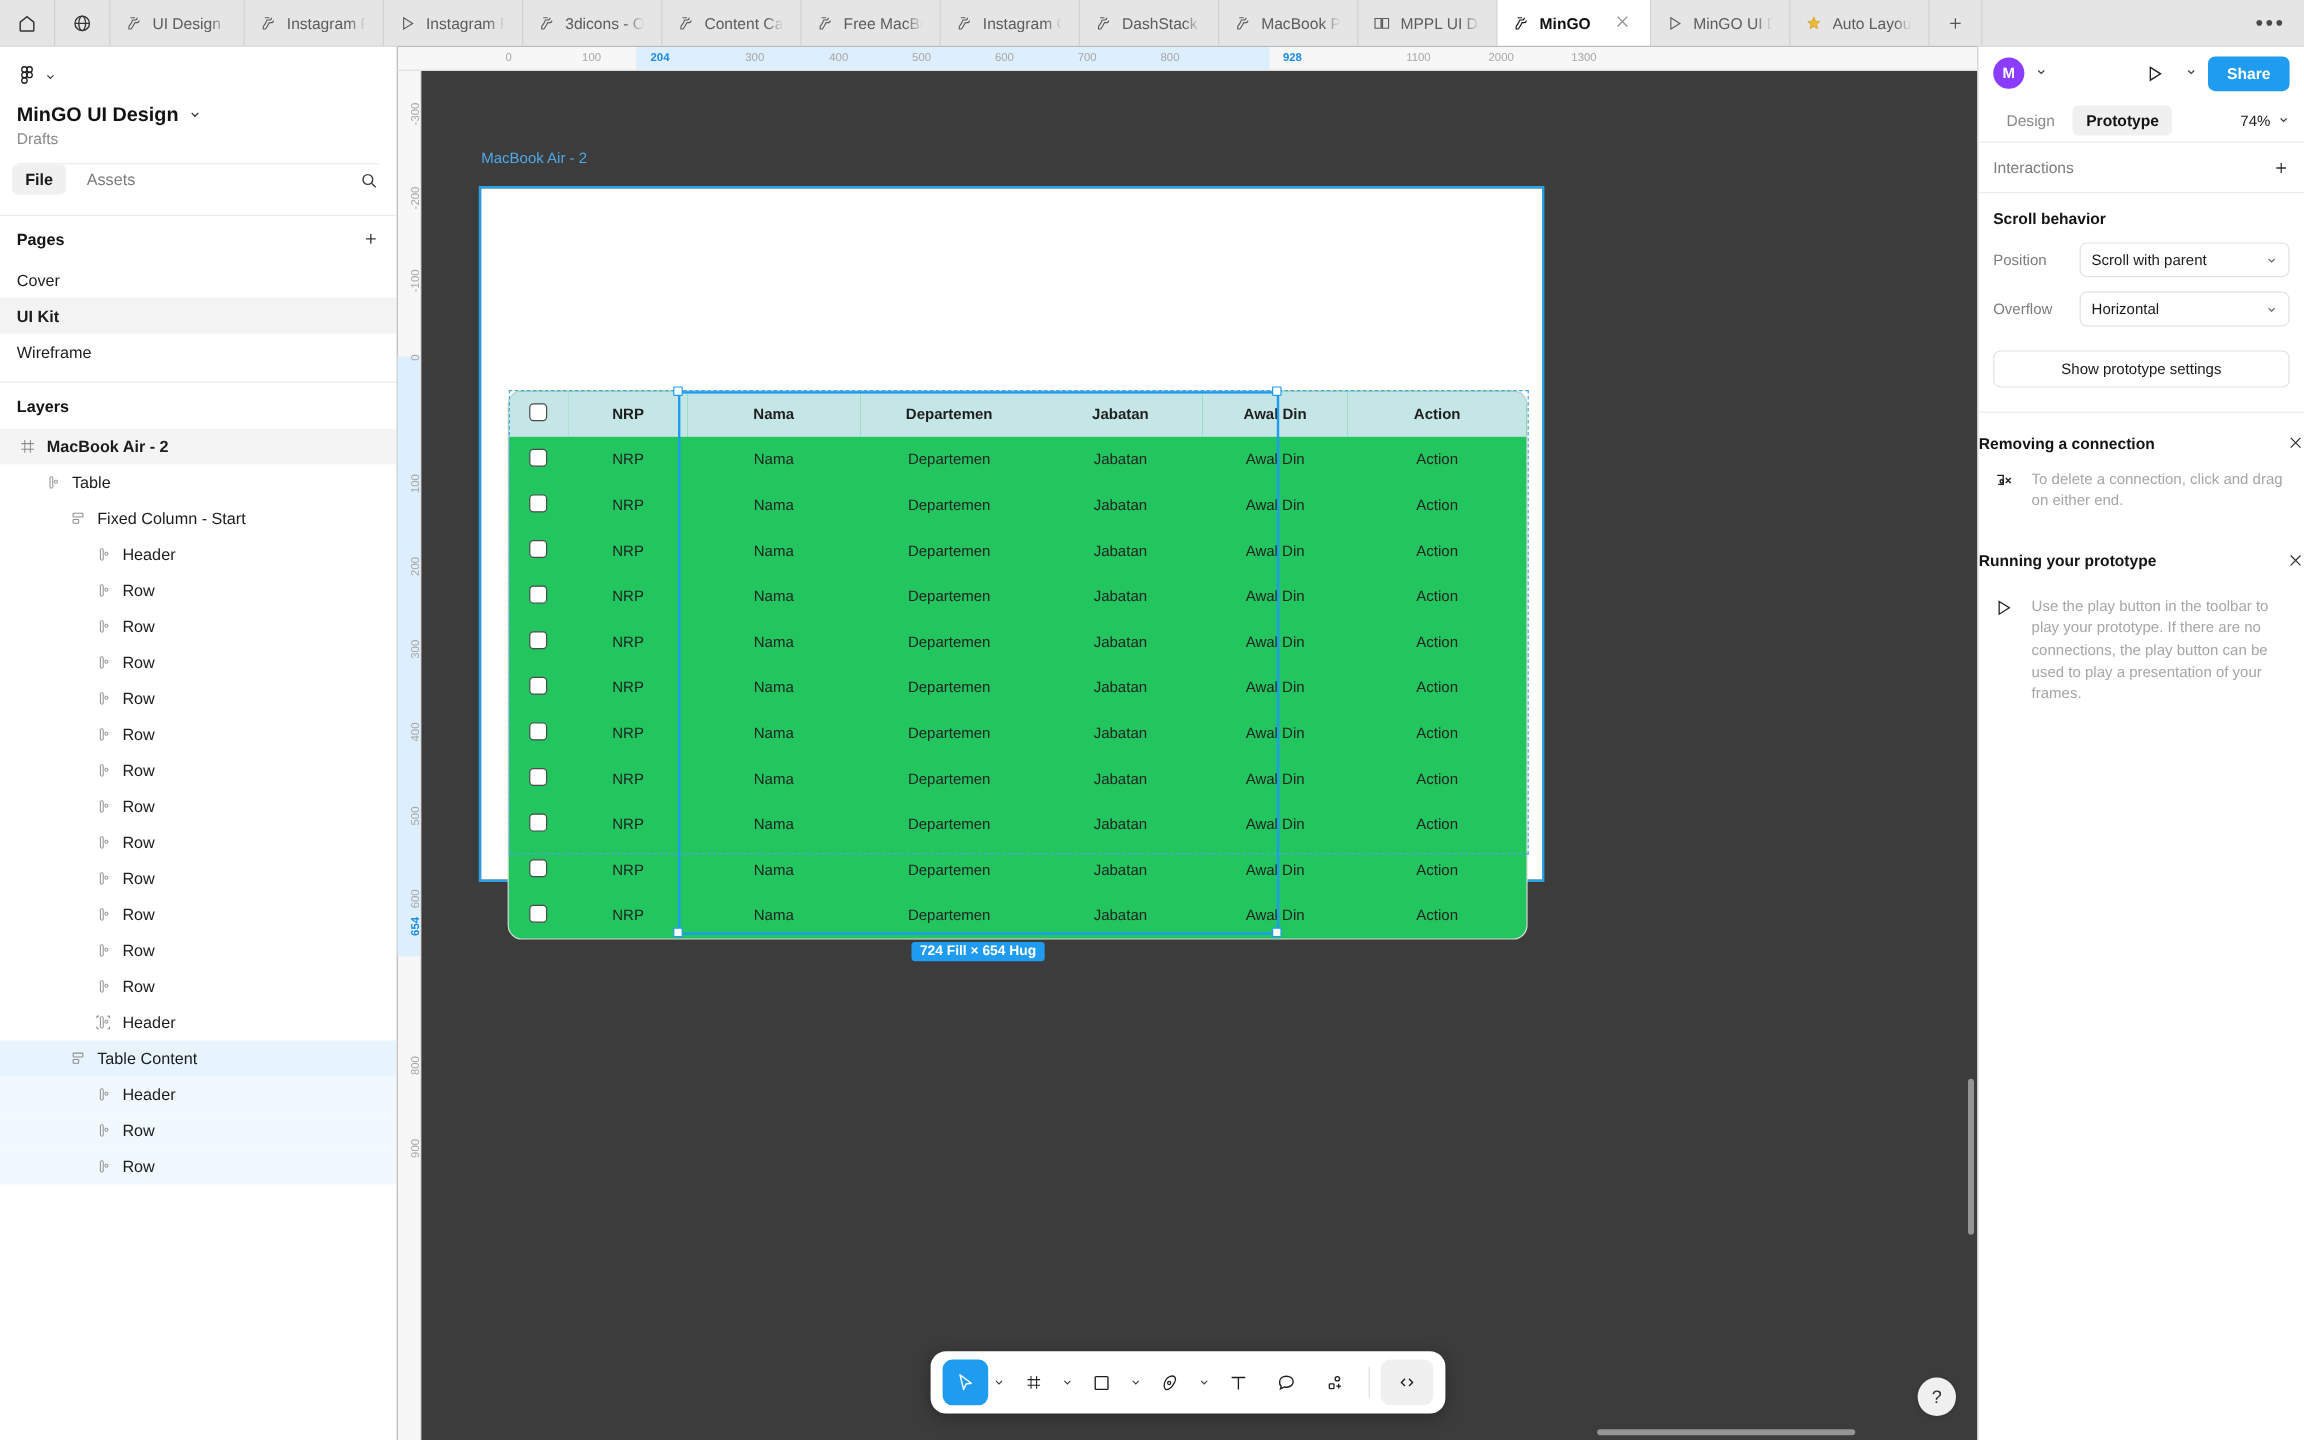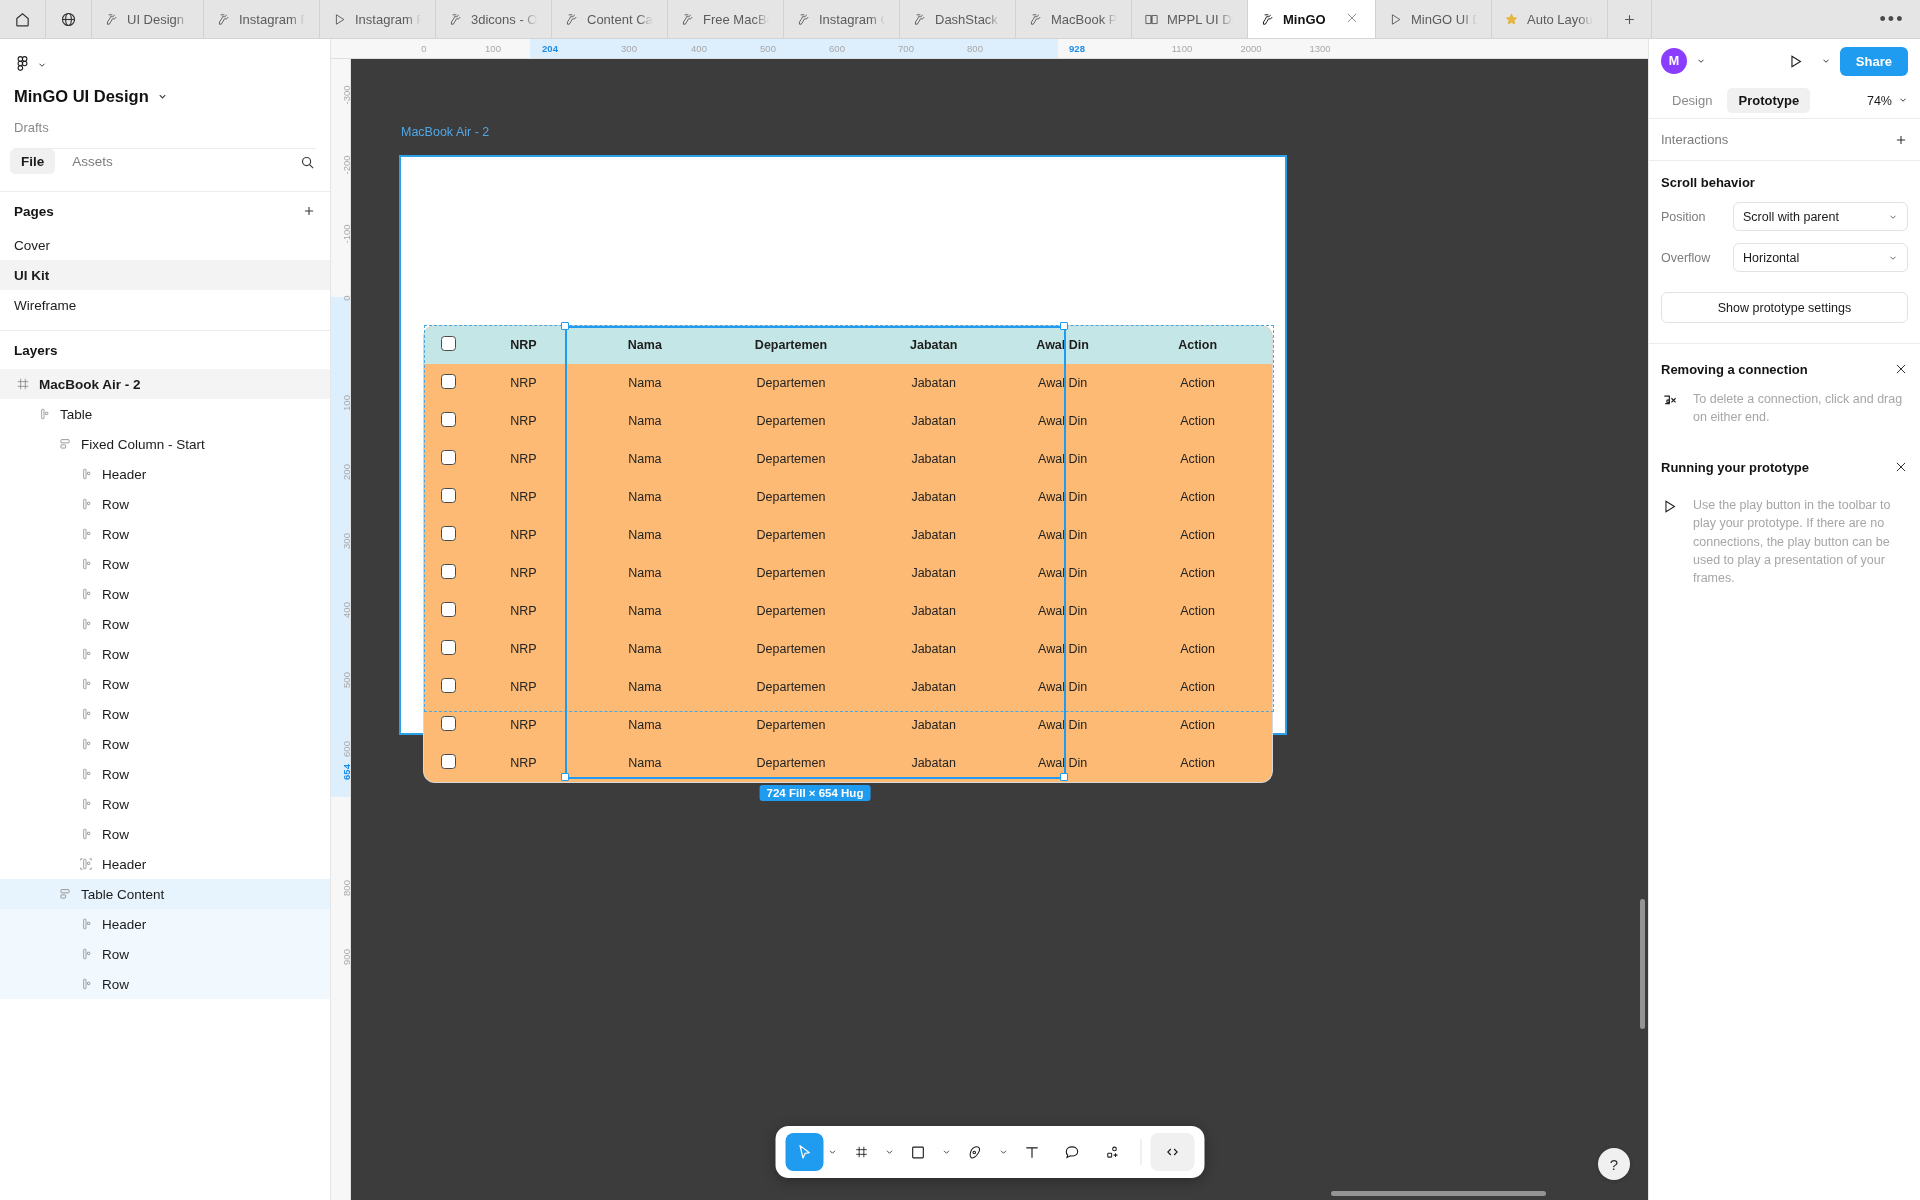--- a/index.html
+++ b/index.html
@@ -59,21 +59,21 @@
     position: absolute; top: 39px; left: 0; width: 331px; height: 1161px;
     background: #fff; border-right: 1px solid #e6e6e6;
     display: flex; flex-direction: column;
   }
   .lp-top { padding: 12px 14px 0 14px; }
   .lp-logorow { display: flex; align-items: center; gap: 6px; height: 28px; }
   .lp-filetitle {
     display: flex; align-items: center; gap: 8px;
     font-size: 16.5px; font-weight: bold; color: #121212; margin-top: 8px;
   }
-  .lp-drafts { font-size: 13px; color: #8a8a8a; margin-top: 14px; }
+  .lp-drafts { font-size: 13px; color: #8a8a8a; margin-top: 2px; }
   .lp-divider { height: 1px; background: #ececec; margin-top: 13px; }
 
   .lp-tabs { display: flex; align-items: flex-start; gap: 6px; height: 42px; padding: 0 10px; }
   .lp-tab { font-size: 13.5px; color: #7d7d7d; padding: 5px 11px; border-radius: 5px; }
   .lp-tab.active { background: #f0f0f0; color: #1b1b1b; font-weight: bold; }
   .lp-search { margin-left: auto; width: 26px; height: 26px; display:flex; align-items:center; justify-content:center; color:#3c3c3c;}
 
   .lp-sectionhdr {
     display:flex; align-items:center; height: 38px; padding: 0 14px;
     font-size: 13.5px; font-weight: bold; color: #141414;
@@ -134,21 +134,21 @@
   .frame-label {
     position: absolute; font-size: 12.5px; color: #4fa8e8;
   }
   #artboard {
     position: absolute; background: #fff;
     outline: 2px solid #2aa0e8;
   }
   
   #tablewrap { position: absolute; }
   #table {
-    width: 100%; border-collapse: collapse; background: #fdba74;
+    width: 100%; border-collapse: collapse; background: #22c55e;
     border-radius: 11px; overflow: hidden;
     box-shadow: 0 0 0 1px #d8d8d8;
   }
   #table th, #table td {
     font-size: 12.5px; color: #1e1e1e; text-align: center;
     height: 38px; padding: 0; font-weight: bold;
   }
   #table thead tr { background: #c5e6e6; }
   #table tbody td { font-weight: normal; color: #232323; }
   .chk {
@@ -257,21 +257,21 @@
   .rp-select .cv { margin-left: auto; color: #5a5a5a; display:flex; }
   .rp-btn-wide {
     margin: 12px 12px 0 12px; height: 31px;
     border: 1px solid #e2e2e2; border-radius: 6px;
     display: flex; align-items: center; justify-content: center;
     font-size: 12.5px; color: #1a1a1a;
   }
   .tip-title {
     display: flex; align-items: center;
     font-size: 13px; font-weight: bold; color: #141414;
-    padding: 0 12px; height: 34px;
+    padding: 0 0; height: 34px;
   }
   .tip-title .x { margin-left: auto; color: #2e2e2e; display:flex; }
   .tip-body { display: flex; gap: 10px; padding: 4px 14px 0 12px; }
   .tip-ico { flex: 0 0 22px; color: #1e1e1e; padding-top: 2px; }
   .tip-text { font-size: 12.5px; line-height: 1.45; color: #a6a6a6; }
   .rp-sep { height: 1px; background: #ececec; margin: 16px 0 0 0; }
 </style>
 </head>
 <body>
 

